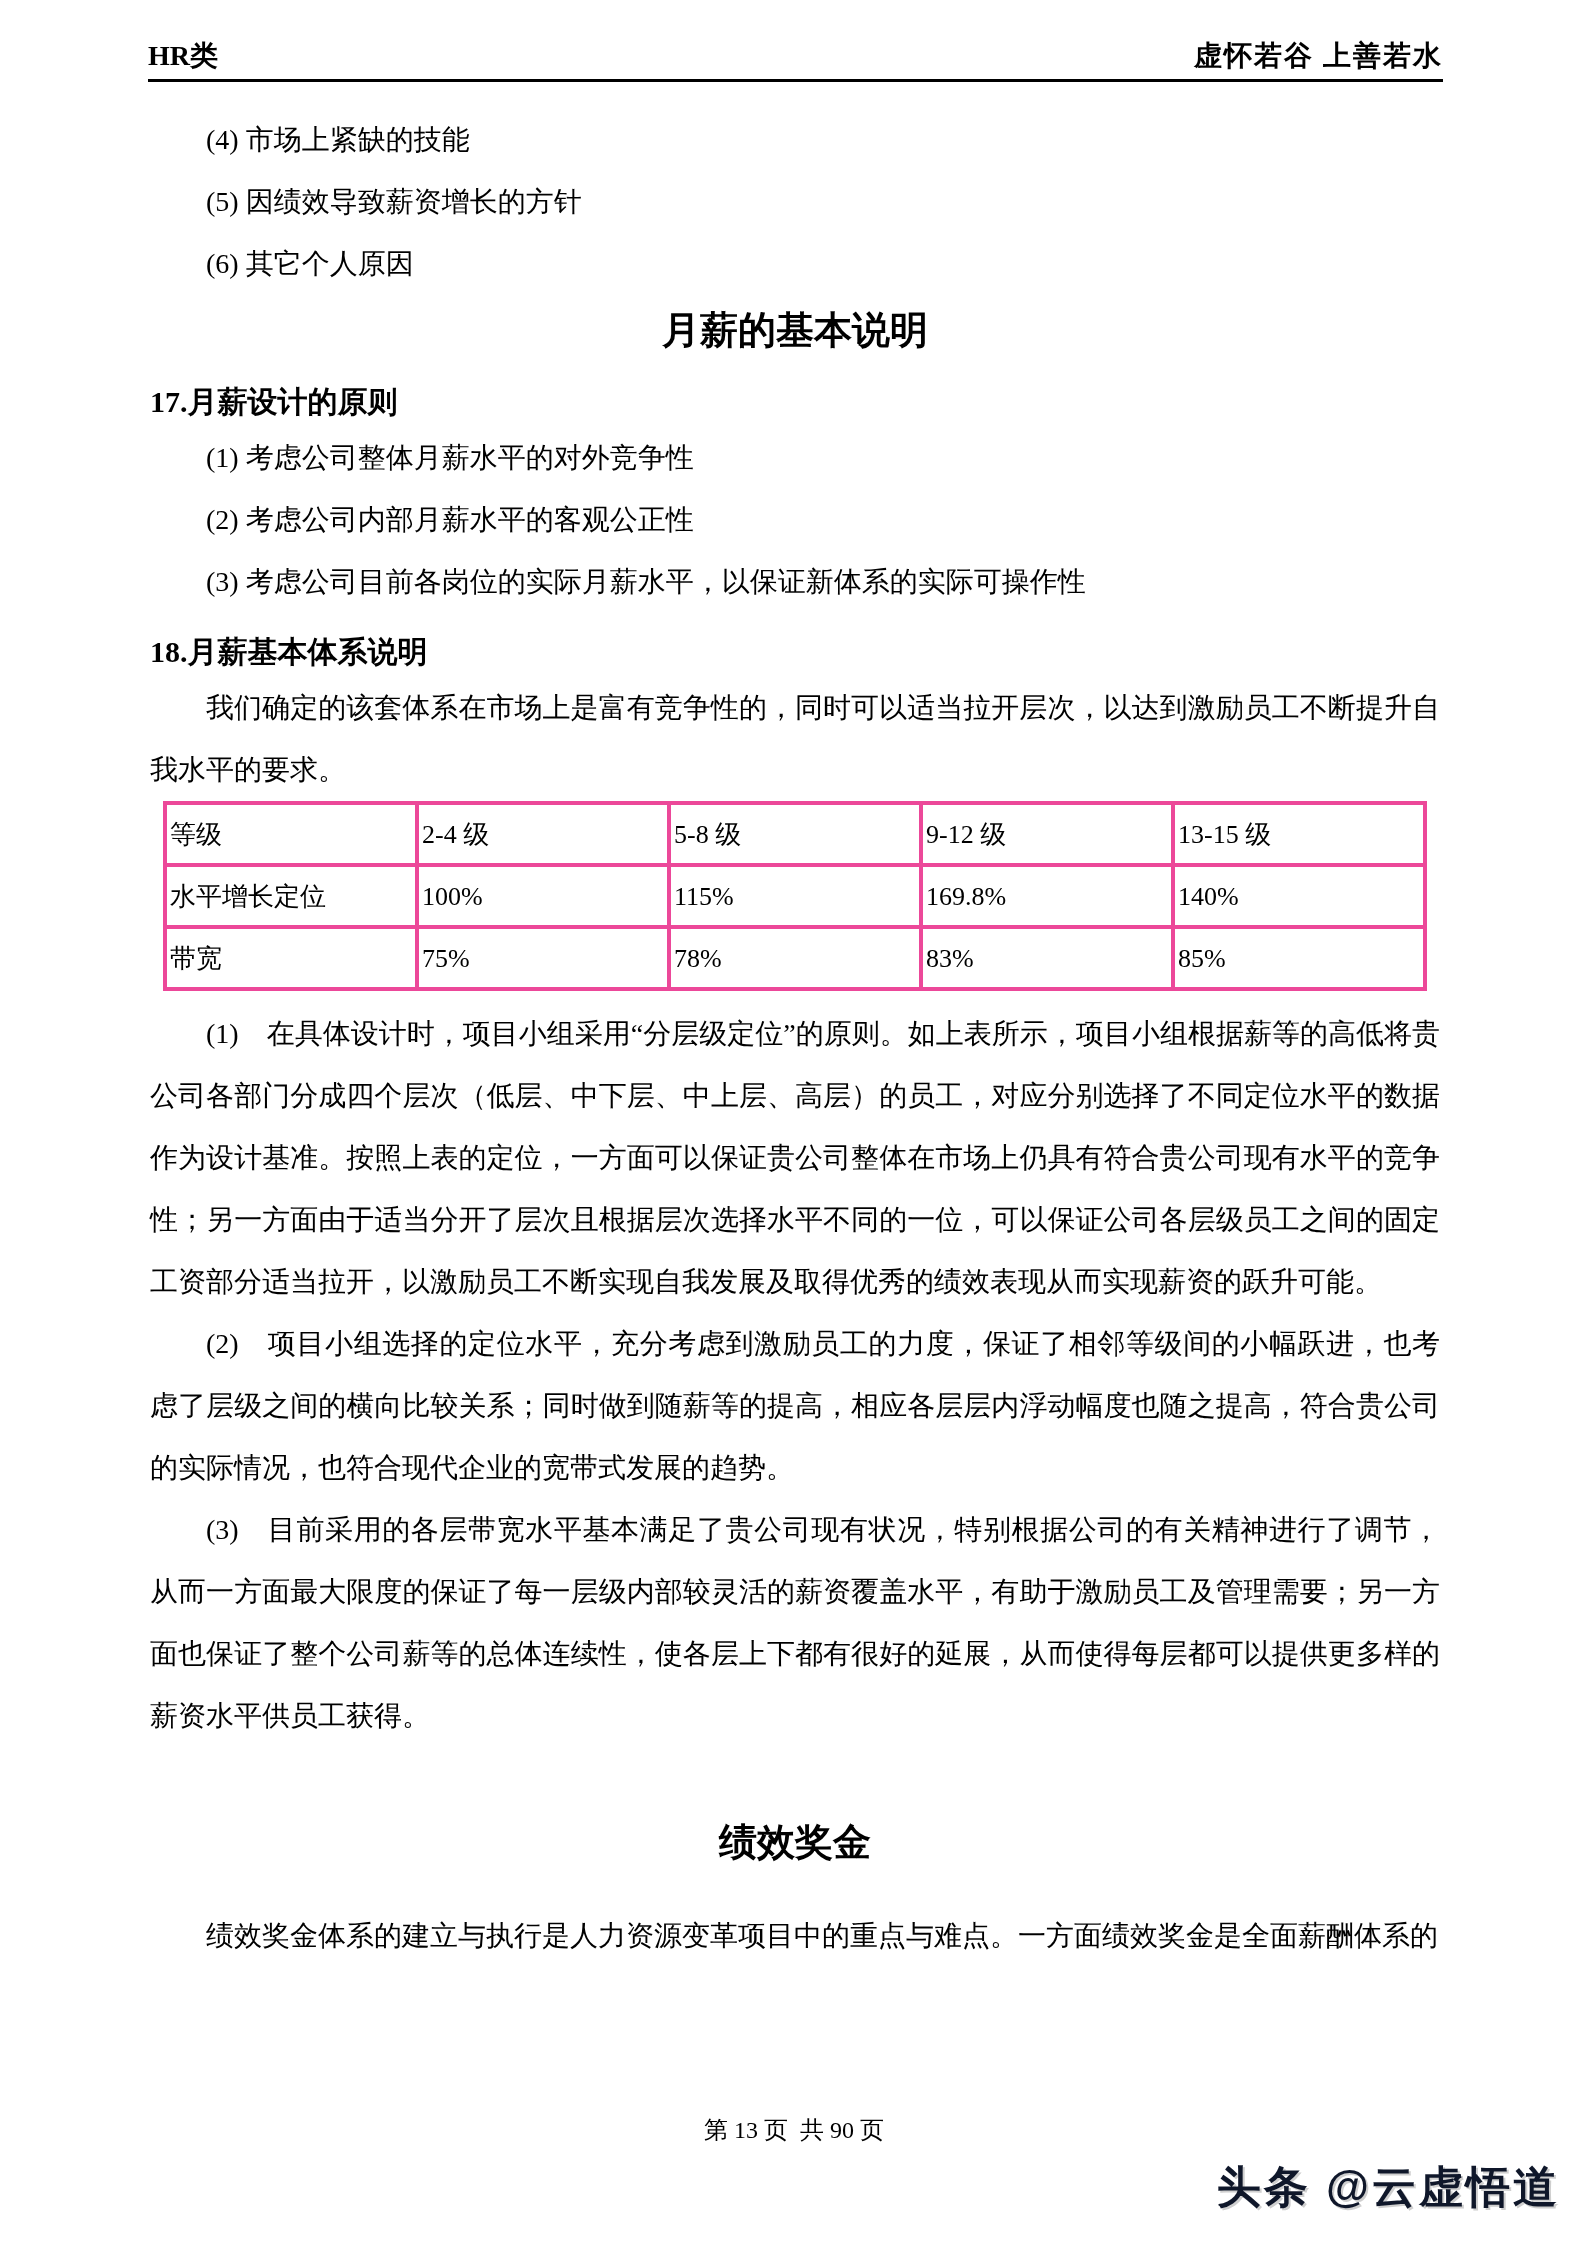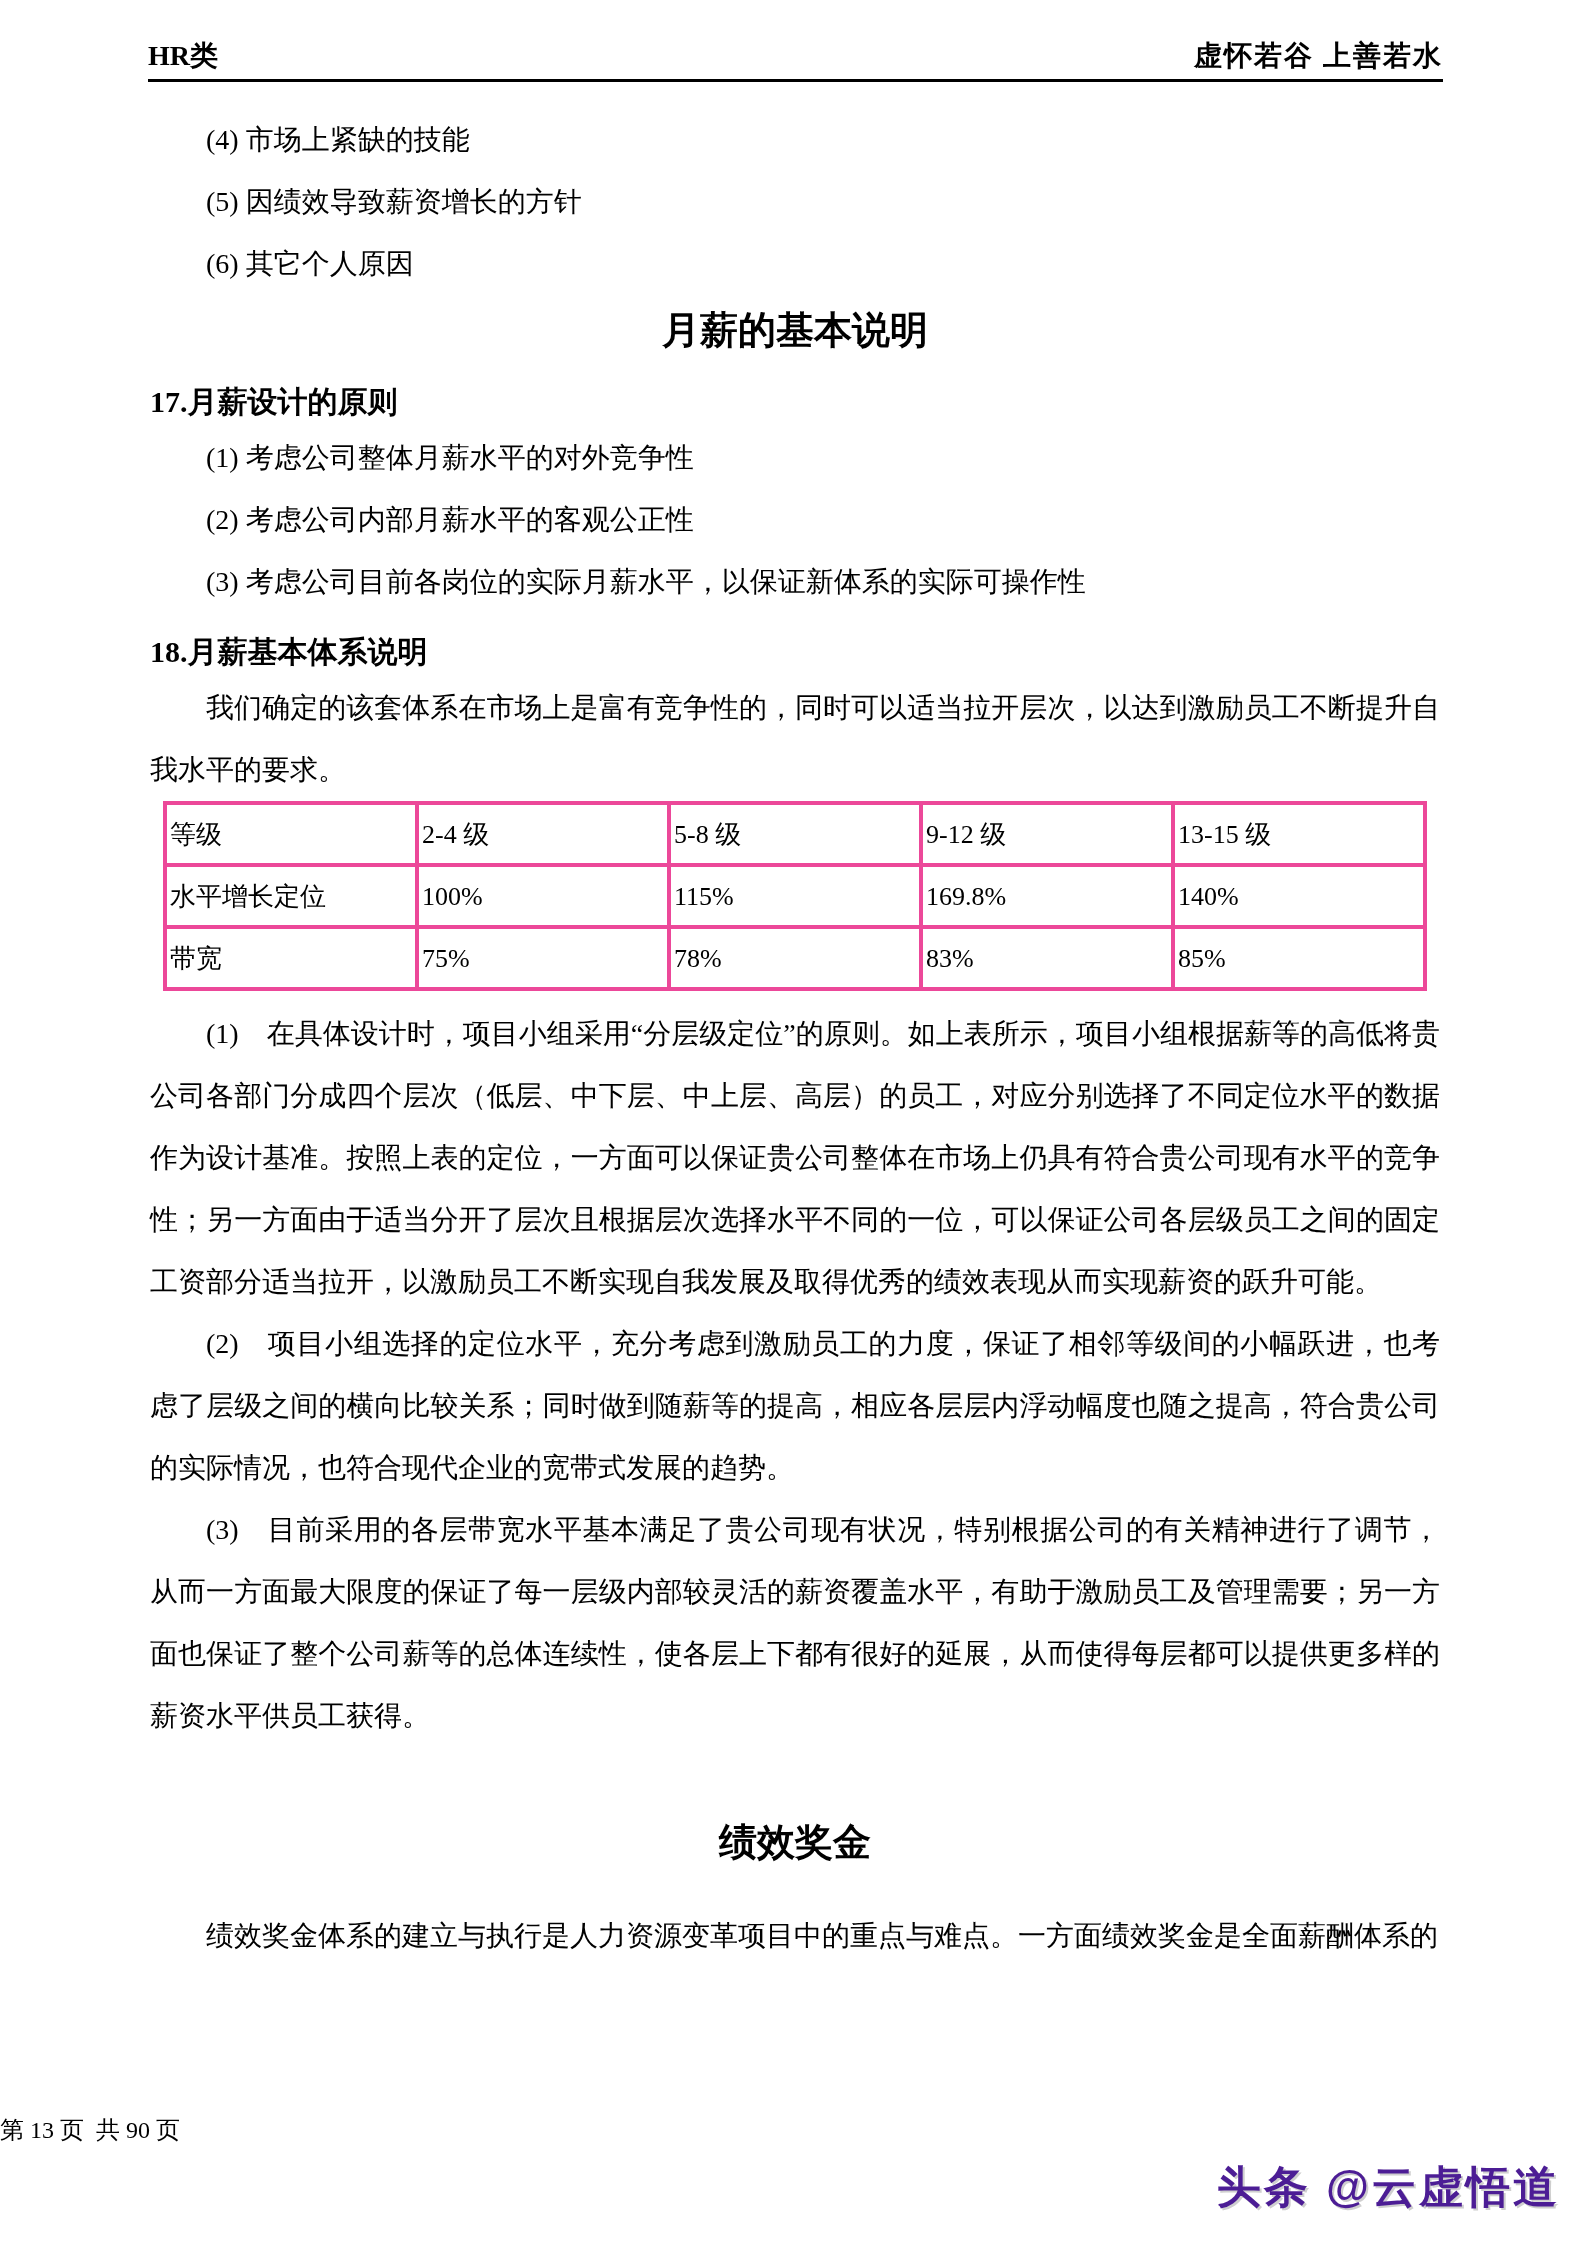--- a/index.html
+++ b/index.html
@@ -54,26 +54,26 @@
     border: 4px solid #ec4899;
     height: 52px;
     vertical-align: middle;
     padding: 3px; line-height: 1.2;
     width: 20%;
   }
   .heading-bonus { margin-top: 62px; }
   .para-bonus { margin-top: 30px; }
   .footer {
     position: absolute; left: 0; top: 2112px; width: 100%;
-    text-align: left; font-size: 24px; line-height: 36px;
+    text-align: center; font-size: 24px; line-height: 36px;
     white-space: pre;
   }
   .watermark {
     position: absolute; top: 2158px; right: 28px;
-    font-size: 44px; font-weight: bold; color: #4c1d95;
+    font-size: 44px; font-weight: bold; color: #0f172a;
     letter-spacing: 3px;
     text-shadow: 2px 2px 0 #cfcfcf;
     font-family: "Liberation Sans", "DejaVu Sans", sans-serif;
   }
 </style>
 </head>
 <body>
 
 <div class="page">
 

